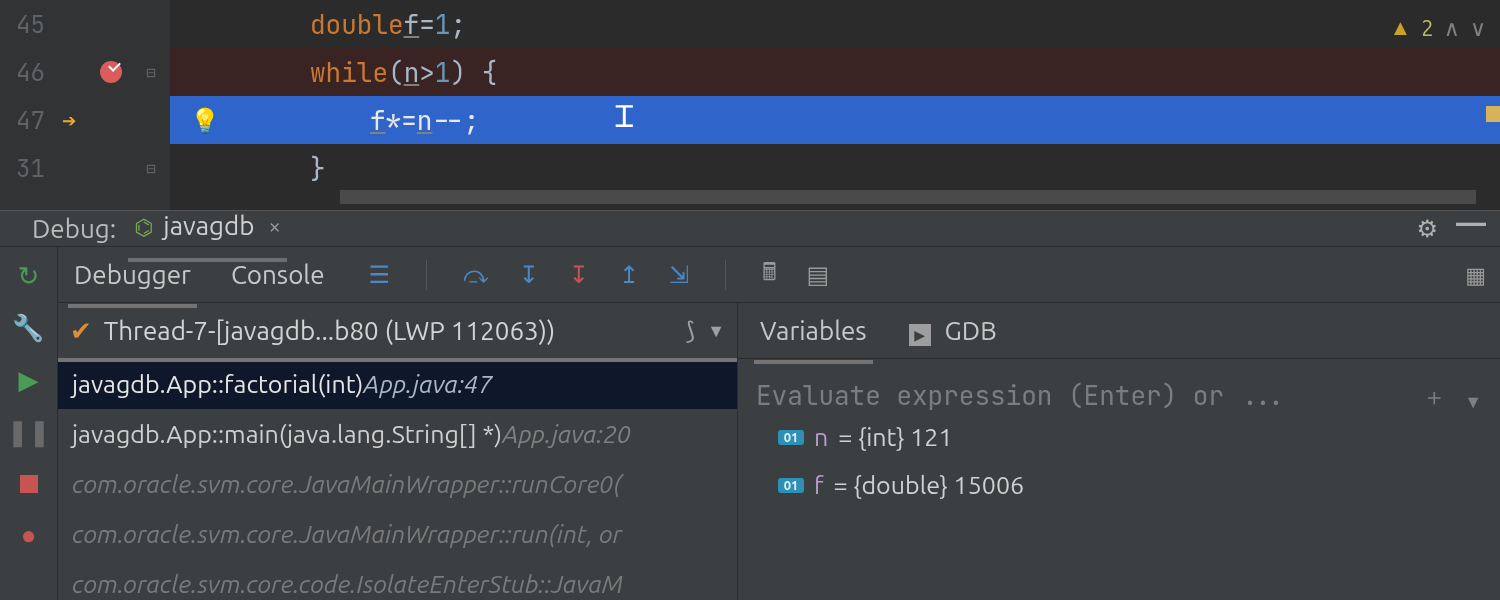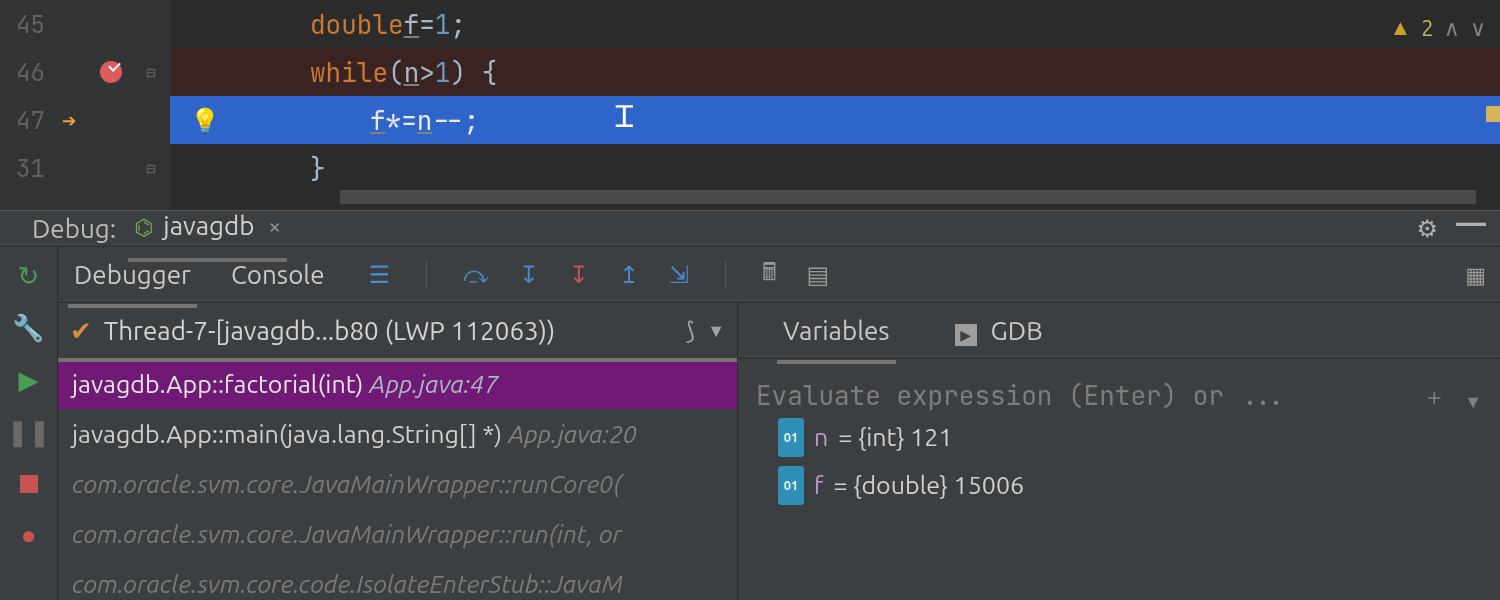--- a/index.html
+++ b/index.html
@@ -155,54 +155,54 @@
   }
   .check-ico { color:#d78f3a; font-size:26px; }
   .filter-ico { color:#a0a0a0; font-size:24px; cursor:pointer; margin-left:auto;}
   .dd-ico { color:#a0a0a0; font-size:18px; cursor:pointer;}
   .frame-list { overflow:hidden; }
   .frame-item {
     height:50px; display:flex; align-items:center;
     padding:0 14px; font-size:25px; color:#cfcfcf;
     white-space:nowrap; overflow:hidden;
   }
-  .frame-item .loc { color:#808080; font-style:italic; margin-left:6px;}
+  .frame-item .loc { color:#808080; font-style:italic; }
   .frame-item.dim { color:#7a7a7a; font-style:italic;}
-  .frame-item.selected { background:#701a75; color:#e6e6e6;}
+  .frame-item.selected { background:#0f172a; color:#e6e6e6;}
   .frame-item.selected .loc { color:#a8b8c4;}
 
   .vars {
     flex:1; display:flex; flex-direction:column; min-width:0;
   }
   .vars-tabs {
     height:56px; display:flex; align-items:center; gap:34px;
     padding:0 18px; border-bottom:1px solid #2d2d2d;
     font-size:26px;
   }
-  .vtab { color:#c8c8c8; cursor:pointer; position:relative; padding:4px 4px;margin-left:23px;}
+  .vtab { color:#c8c8c8; cursor:pointer; position:relative; padding:4px 4px;}
   .vtab.active::after{
     content:""; position:absolute; left:-2px; right:-2px; bottom:-15px; height:4px; background:#747474;
   }
   .gdb-play {
     display:inline-flex; width:22px; height:22px; background:#9e9e9e;
     align-items:center; justify-content:center; color:#3c3f41; font-size:14px;
     margin-right:8px;
   }
   .eval-row {
     height:54px; display:flex; align-items:flex-end; padding:0 18px;
     color:#7d7d7d; font-size:26px;
   }
   .eval-row .plus-ico { margin-left:auto; color:#808080; font-size:24px; cursor:pointer;}
   .eval-row .dd2 { color:#808080; font-size:18px; margin-left:18px; cursor:pointer;}
   .var-item {
     height:48px; display:flex; align-items:center; gap:10px;
     padding-left:40px; font-size:25px; color:#d4d4d4;
   }
   .var-badge {
-    display:inline-flex; width:26px; height:39px;
+    display:inline-flex; width:26px; height:15px;
     background:#2f8fb5; color:#dff1f9; font-size:13px; font-weight:700;
     align-items:center; justify-content:center; border-radius:3px;
   }
   .var-name { color:#b99bd4; }
   .var-val { color:#d0d0d0; }
   .cursor-ibeam {
     position:absolute; left:445px; top:100px; color:#fff; font-size:30px;
     font-family:serif;
   }
 </style>

